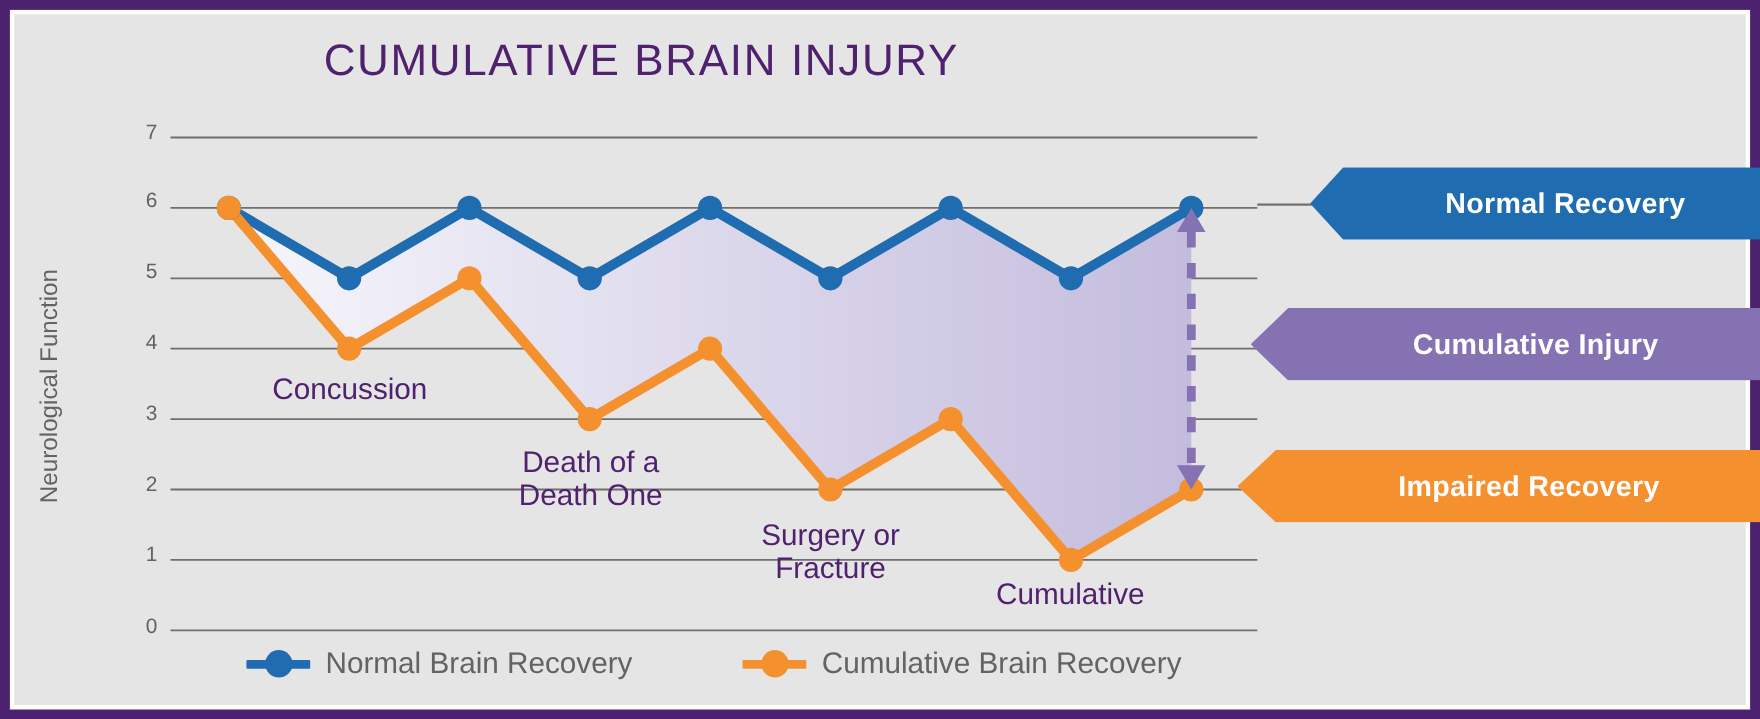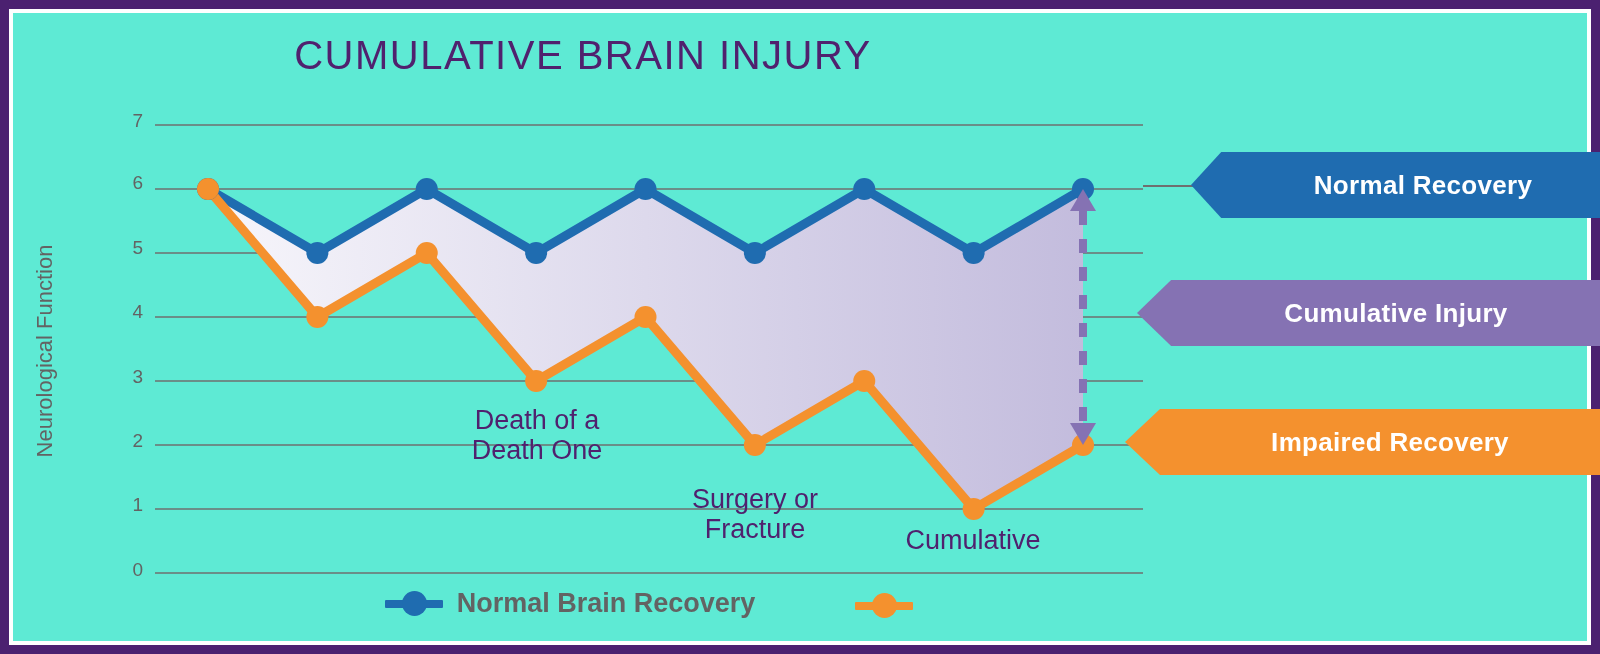--- a/index.html
+++ b/index.html
@@ -19,21 +19,21 @@
     width: 1600px;
     height: 654px;
     box-sizing: border-box;
     border: 9px solid #4B2170;
     background: #ffffff;
   }
 
   #inner {
     position: absolute;
     inset: 4px;
-    background: #5eead4;
+    background: #e5e5e5;
   }
 
   
   #chart-title {
     position: absolute;
     left: 0;
     top: 20px;
     width: 1140px;
     text-align: center;
     font-size: 40px;
@@ -115,23 +115,22 @@
   }
 
   
   #legend {
     position: absolute;
     left: 142px;
     top: 575px;
     width: 988px;
     display: flex;
     justify-content: center;
-    align-items: flex-end;
+    align-items: center;
     gap: 100px;
-    font-weight: bold;
   }
   .legend-item {
     display: flex;
     align-items: center;
     gap: 14px;
   }
   .legend-marker {
     position: relative;
     width: 58px;
     height: 26px;
@@ -221,27 +220,28 @@
           <circle cx="960.625" cy="496" r="11" fill="#F4912E"></circle>
           <circle cx="1070" cy="432" r="11" fill="#F4912E"></circle>
         </g>
       <g id="gapArrow">
           <line x1="1070" x2="1070" y1="198" y2="410" stroke="#8572B3" stroke-width="8" stroke-dasharray="14 14"></line>
           <polygon points="1070,176 1057,198 1083,198" fill="#8572B3"></polygon>
           <polygon points="1070,432 1057,410 1083,410" fill="#8572B3"></polygon>
         </g>
     </svg>
 
+    <div class="annot" style="left:305px; top:326px">Concussion</div>
 
     <div style="position:absolute; left:524px; top:392px; transform:translateX(-50%); text-align:center;">
       <div class="annot" style="position:static; transform:none;text-align:center;">Death of a</div>
       <div class="annot" style="position:static; transform:none;">Death One</div>
     </div>
 
-    <div style="position:absolute; left:742px; top:458px; transform:translateX(-50%); text-align:center;margin-top:13px;">
+    <div style="position:absolute; left:742px; top:458px; transform:translateX(-50%); text-align:center;">
       <div class="annot" style="position:static; transform:none;">Surgery or</div>
       <div class="annot" style="position:static; transform:none;">Fracture</div>
     </div>
 
     <div class="annot" style="left:960px; top:512px">Cumulative</div>
 
     <div class="callout-leader" style="left:1130px; top:172px; width:60px;"></div>
     <div class="callout-leader" style="left:1130px; top:300px; width:60px;"></div>
     <div class="callout-leader" style="left:1130px; top:429px; width:60px;"></div>
 
@@ -255,17 +255,18 @@
           <span class="bar" style="background:#1F6CB0"></span>
           <span class="dot" style="background:#1F6CB0"></span>
         </span>
         <span class="legend-label">Normal Brain Recovery</span>
       </div>
       <div class="legend-item">
         <span class="legend-marker">
           <span class="bar" style="background:#F4912E"></span>
           <span class="dot" style="background:#F4912E"></span>
         </span>
+        <span class="legend-label">Cumulative Brain Recovery</span>
       </div>
     </div>
 
   </div>
 </div>
 
 </body></html>

